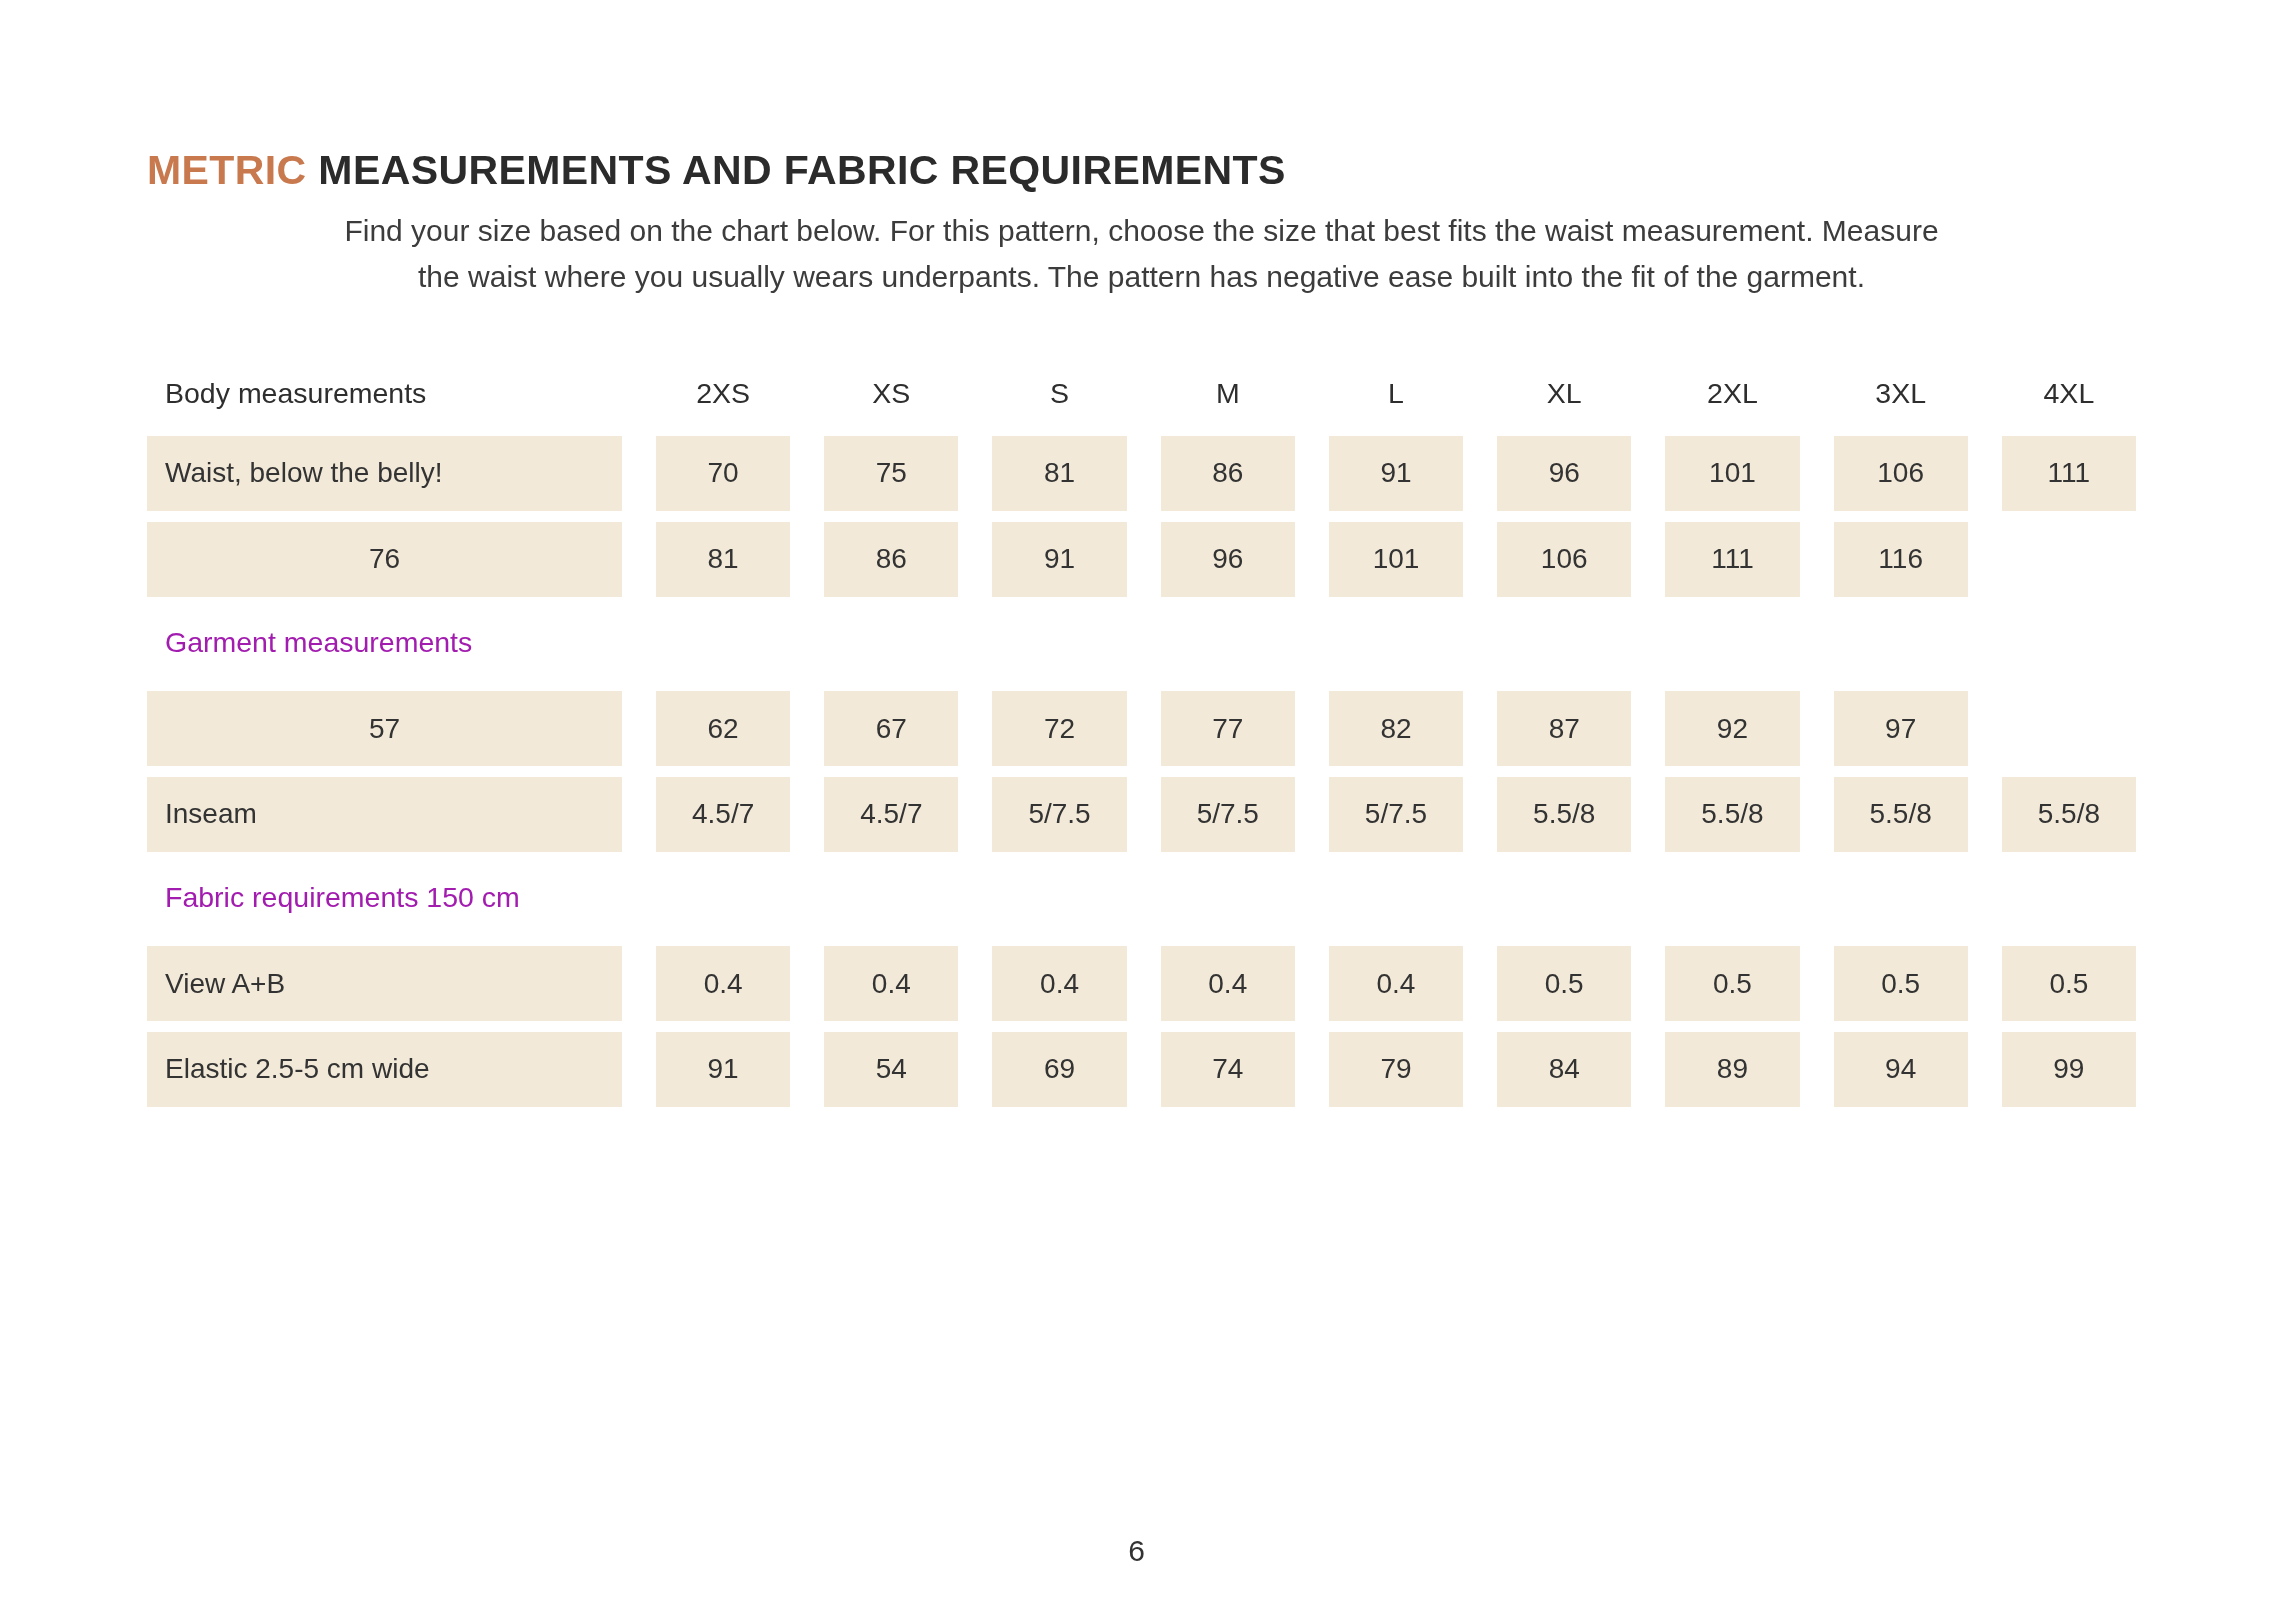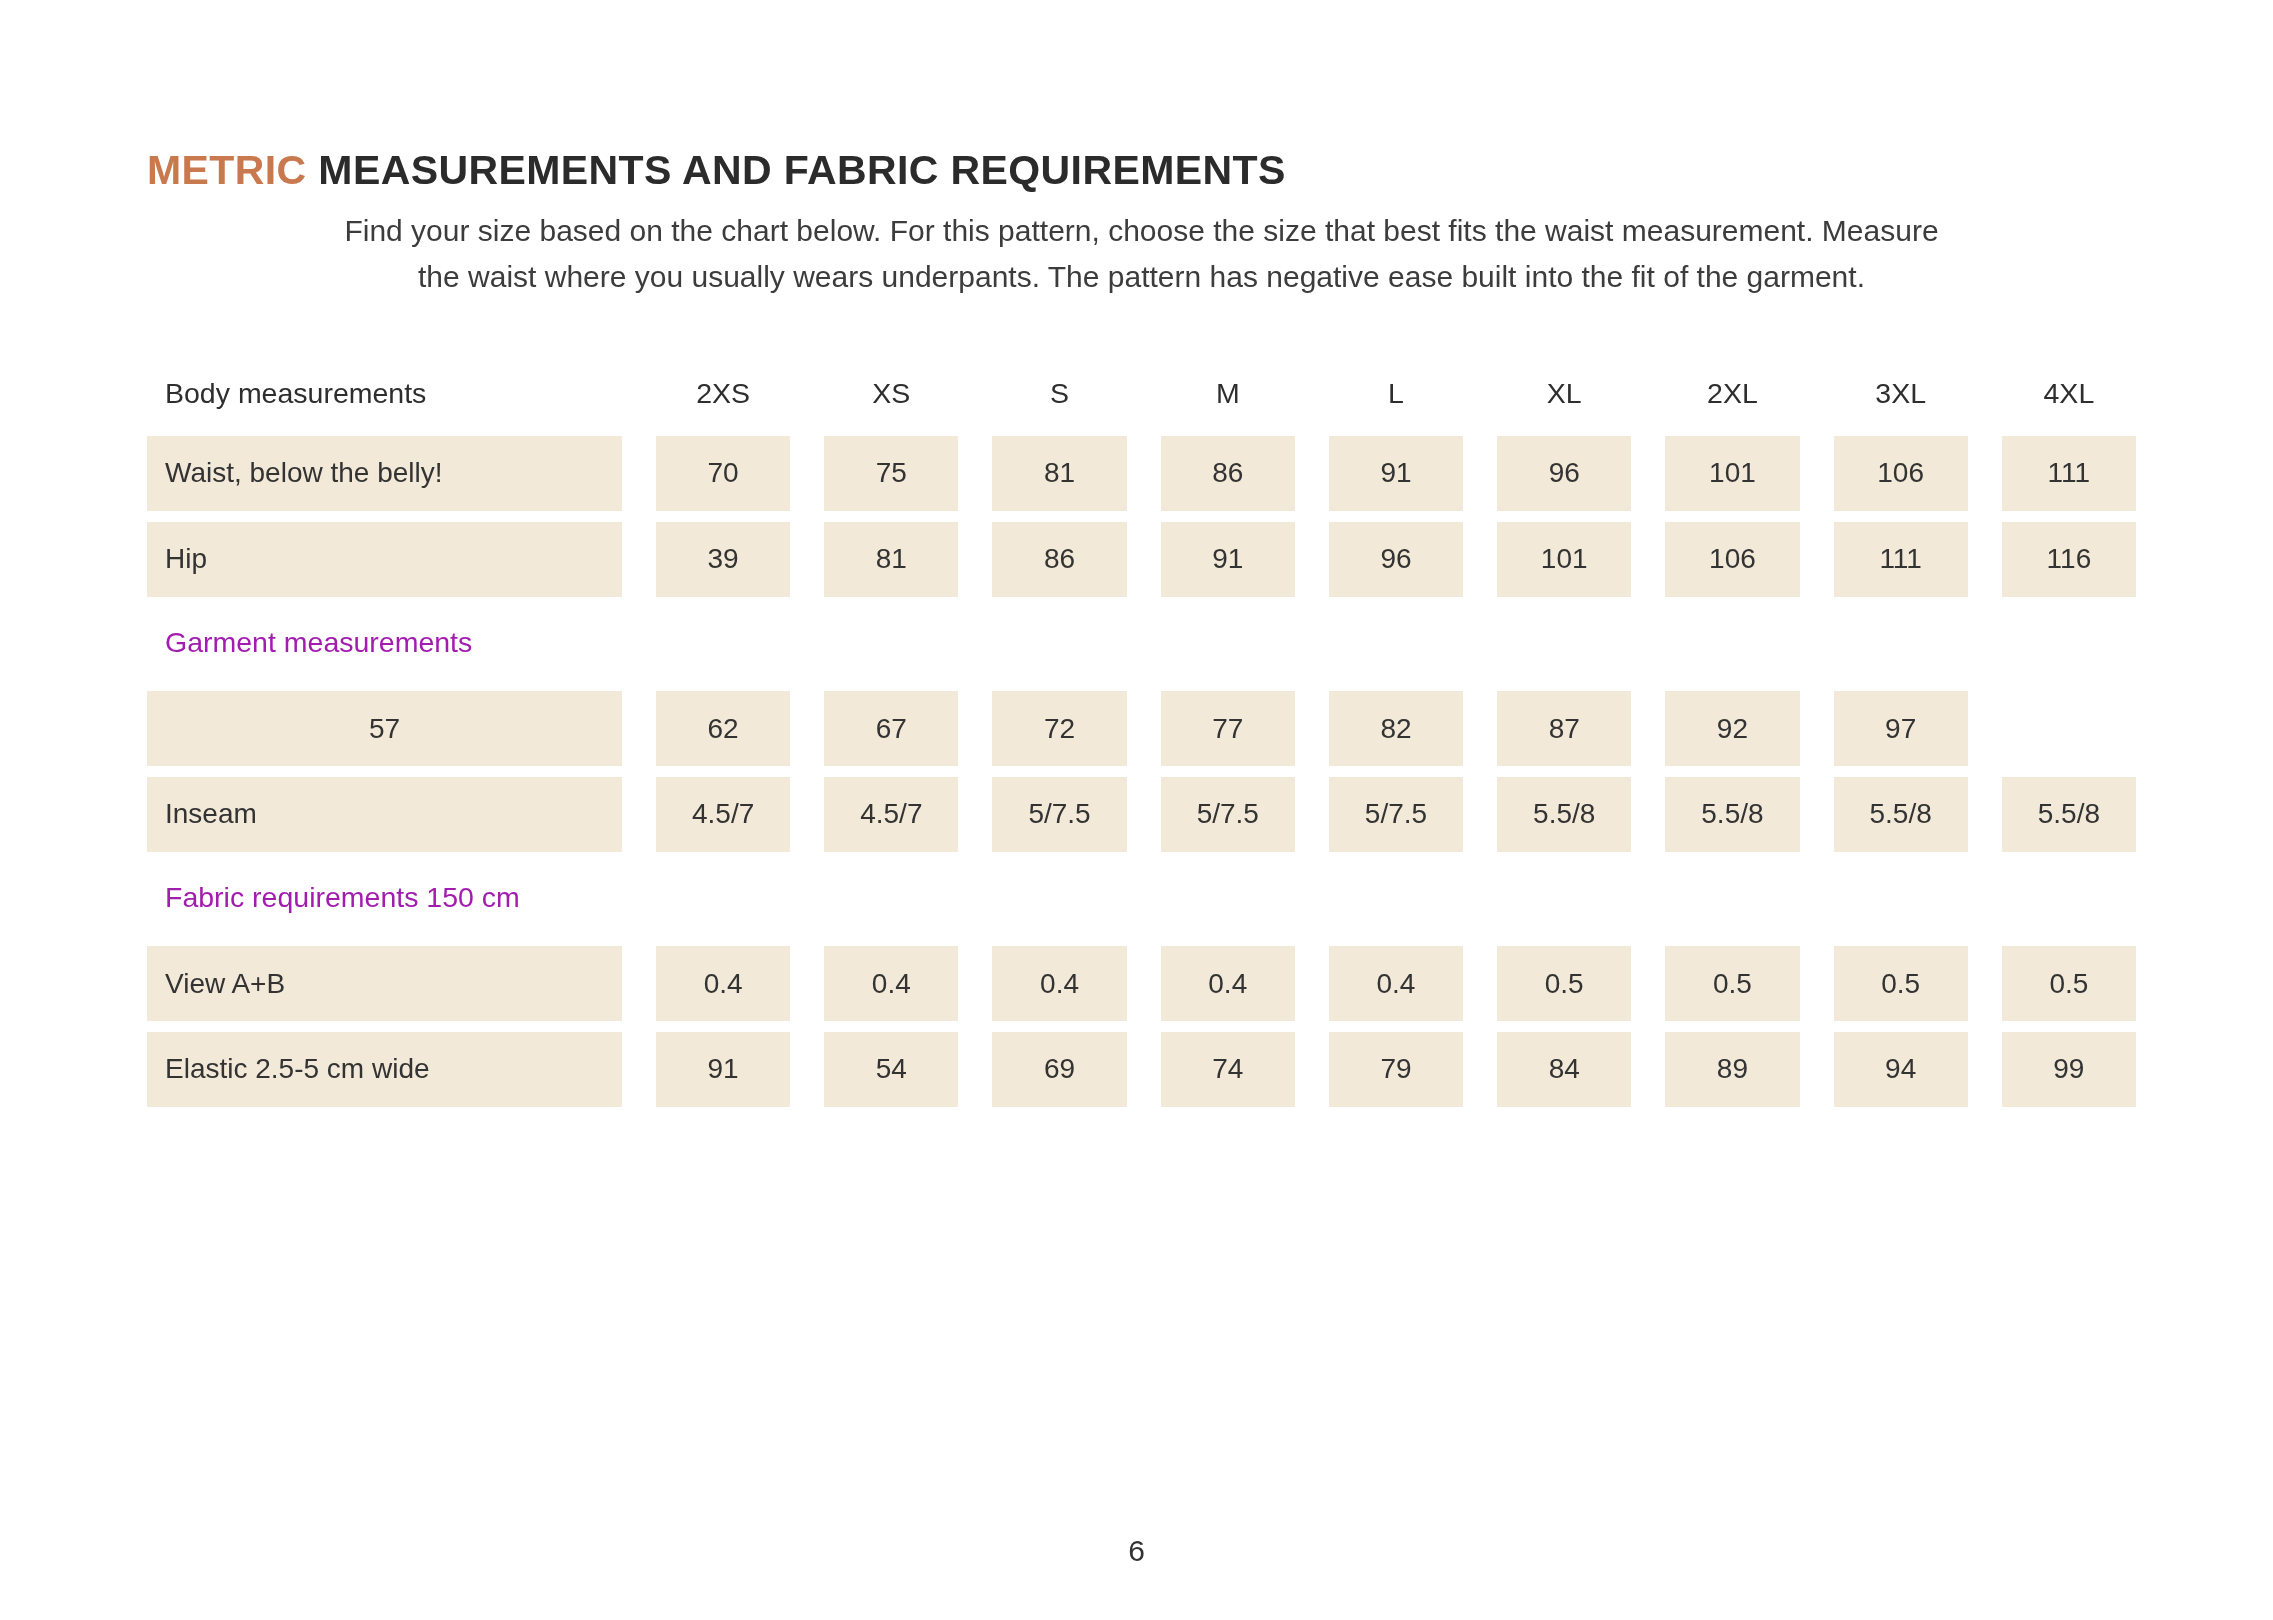--- a/index.html
+++ b/index.html
@@ -128,22 +128,21 @@
         <div class="cell">81</div>
         <div class="cell">86</div>
         <div class="cell">91</div>
         <div class="cell">96</div>
         <div class="cell">101</div>
         <div class="cell">106</div>
         <div class="cell">111</div>
       </div>
 
       <div class="trow data-row">
-        <div class="cell label-cell">Hip</div>
-        <div class="cell">39</div>
+        <div class="cell">76</div>
         <div class="cell">81</div>
         <div class="cell">86</div>
         <div class="cell">91</div>
         <div class="cell">96</div>
         <div class="cell">101</div>
         <div class="cell">106</div>
         <div class="cell">111</div>
         <div class="cell">116</div>
       </div>
 

